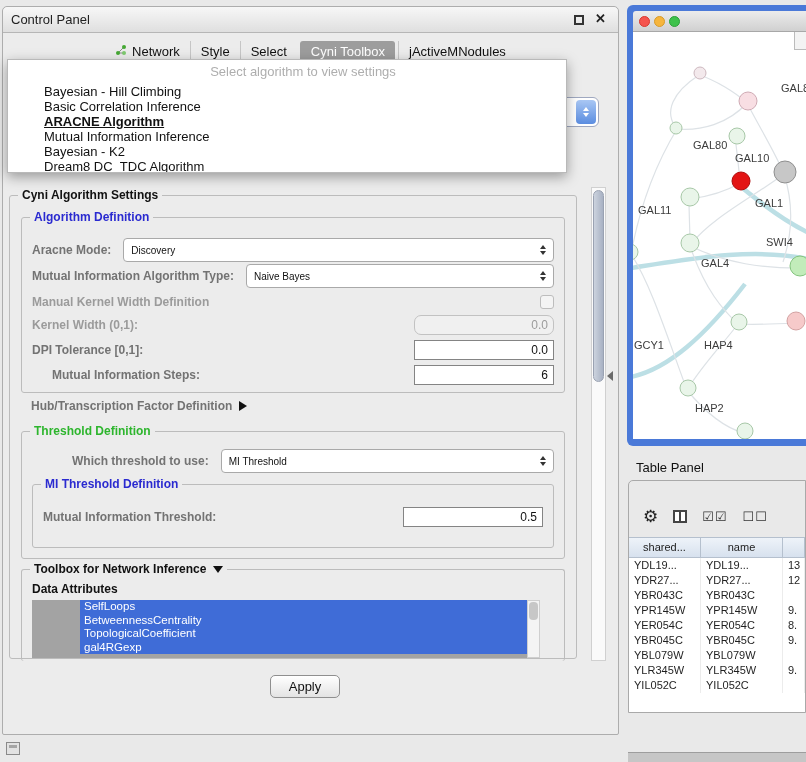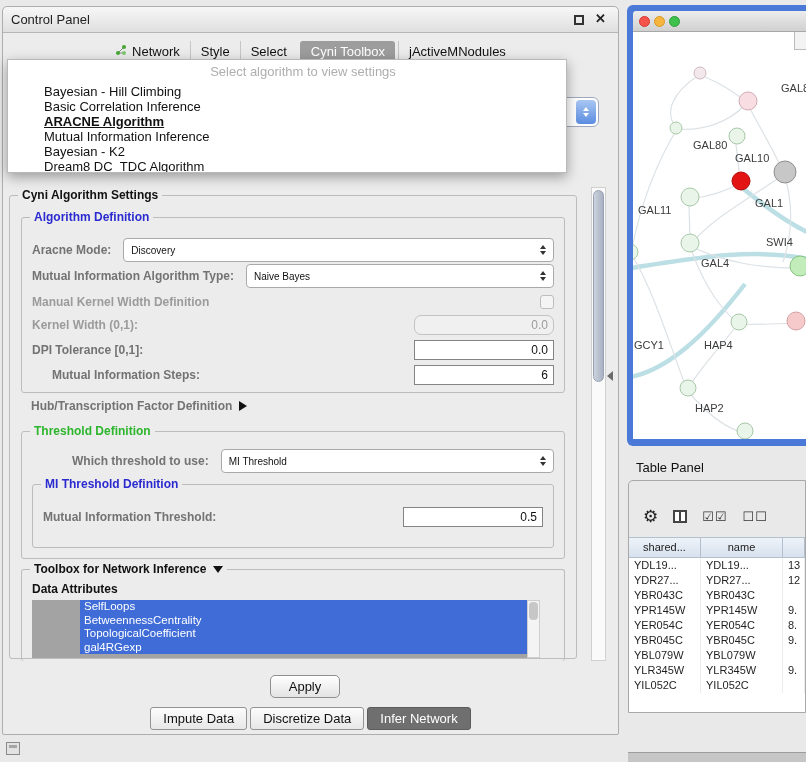--- a/index.html
+++ b/index.html
@@ -276,25 +276,20 @@
         </div>
       </div>
     </div>
 
     <div class="cp-scrollbar">
       <div class="cp-scroll-thumb"></div>
     </div>
     <div class="splitter-arrow"></div>
 
     <div class="apply-btn">Apply</div>
-    <div class="bottom-tabs">
-        <div class="btab">Impute Data</div>
-        <div class="btab">Discretize Data</div>
-        <div class="btab active">Infer Network</div>
-      </div>
   </div>
 
   <div class="net-window">
     <div class="net-titlebar">
       <span class="traffic red"></span>
       <span class="traffic yellow"></span>
       <span class="traffic green"></span>
     </div>
     <div class="net-canvas">
       <svg width="173" height="407" viewBox="0 0 173 407">

